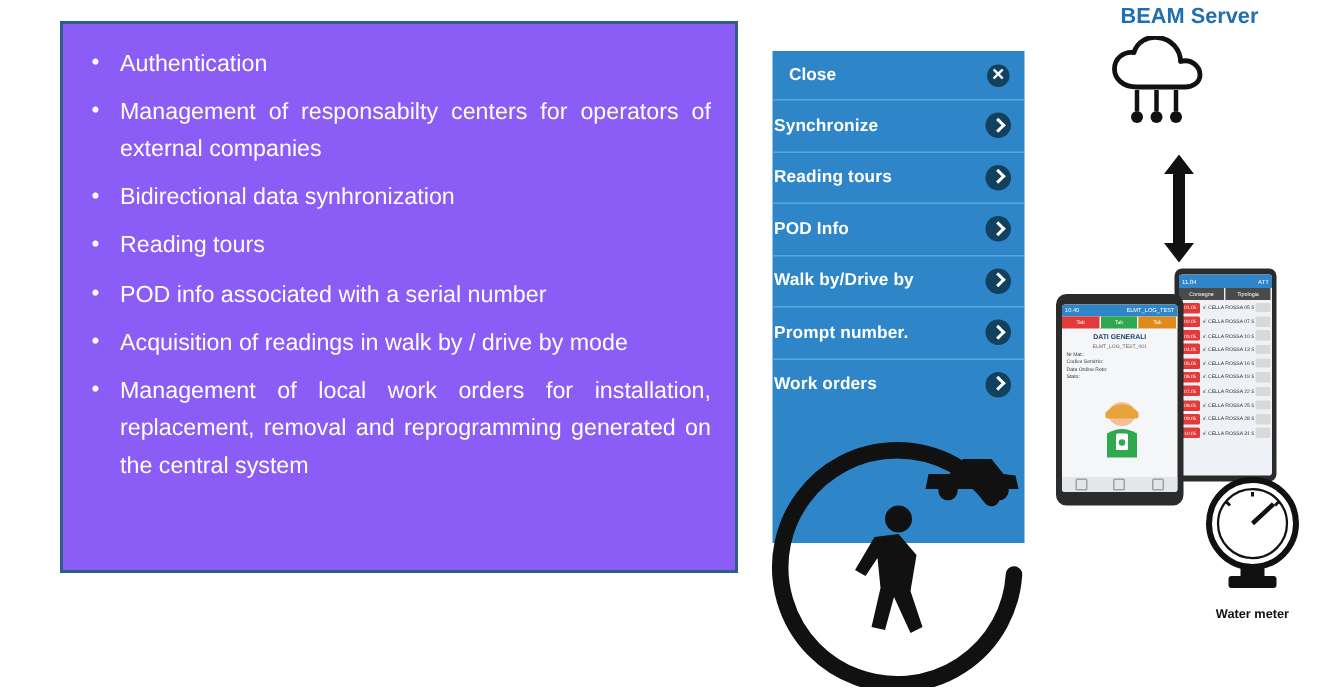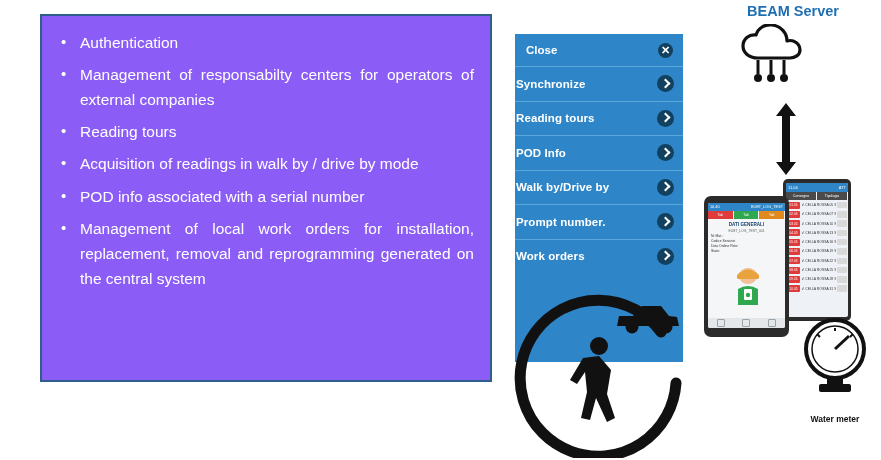--- a/index.html
+++ b/index.html
@@ -278,38 +278,39 @@
     width: 6px; height: 6px;
     border: 1px solid #9aa3aa;
     border-radius: 1px;
     display: block;
   }
 
   
   #meter-label {
     position: absolute;
     left: 335px;
-    top: 414px;
+    top: 404px;
     width: 80px;
     text-align: center;
     font-size: 8.5px;
     font-weight: bold;
     color: #111;
   }
 </style>
 </head>
 <body>
 
 <div id="feature-panel">
   <ul id="feature-list">
     <li>Authentication</li>
     <li>Management of responsabilty centers for operators of external companies</li>
+    <li>Bidirectional data synhronization</li>
     <li>Reading tours</li>
+    <li>POD info associated with a serial number</li>
     <li>Acquisition of readings in walk by / drive by mode</li>
-    <li>POD info associated with a serial number</li>
     <li>Management of local work orders for installation, replacement, removal and reprogramming generated on the central system</li>
   </ul>
 </div>
 
 <div id="diagram">
 
   <div id="menu-panel">
     <div class="menu-header">
       <span class="close-label">Close</span>
       <span class="close-x">✕</span>

